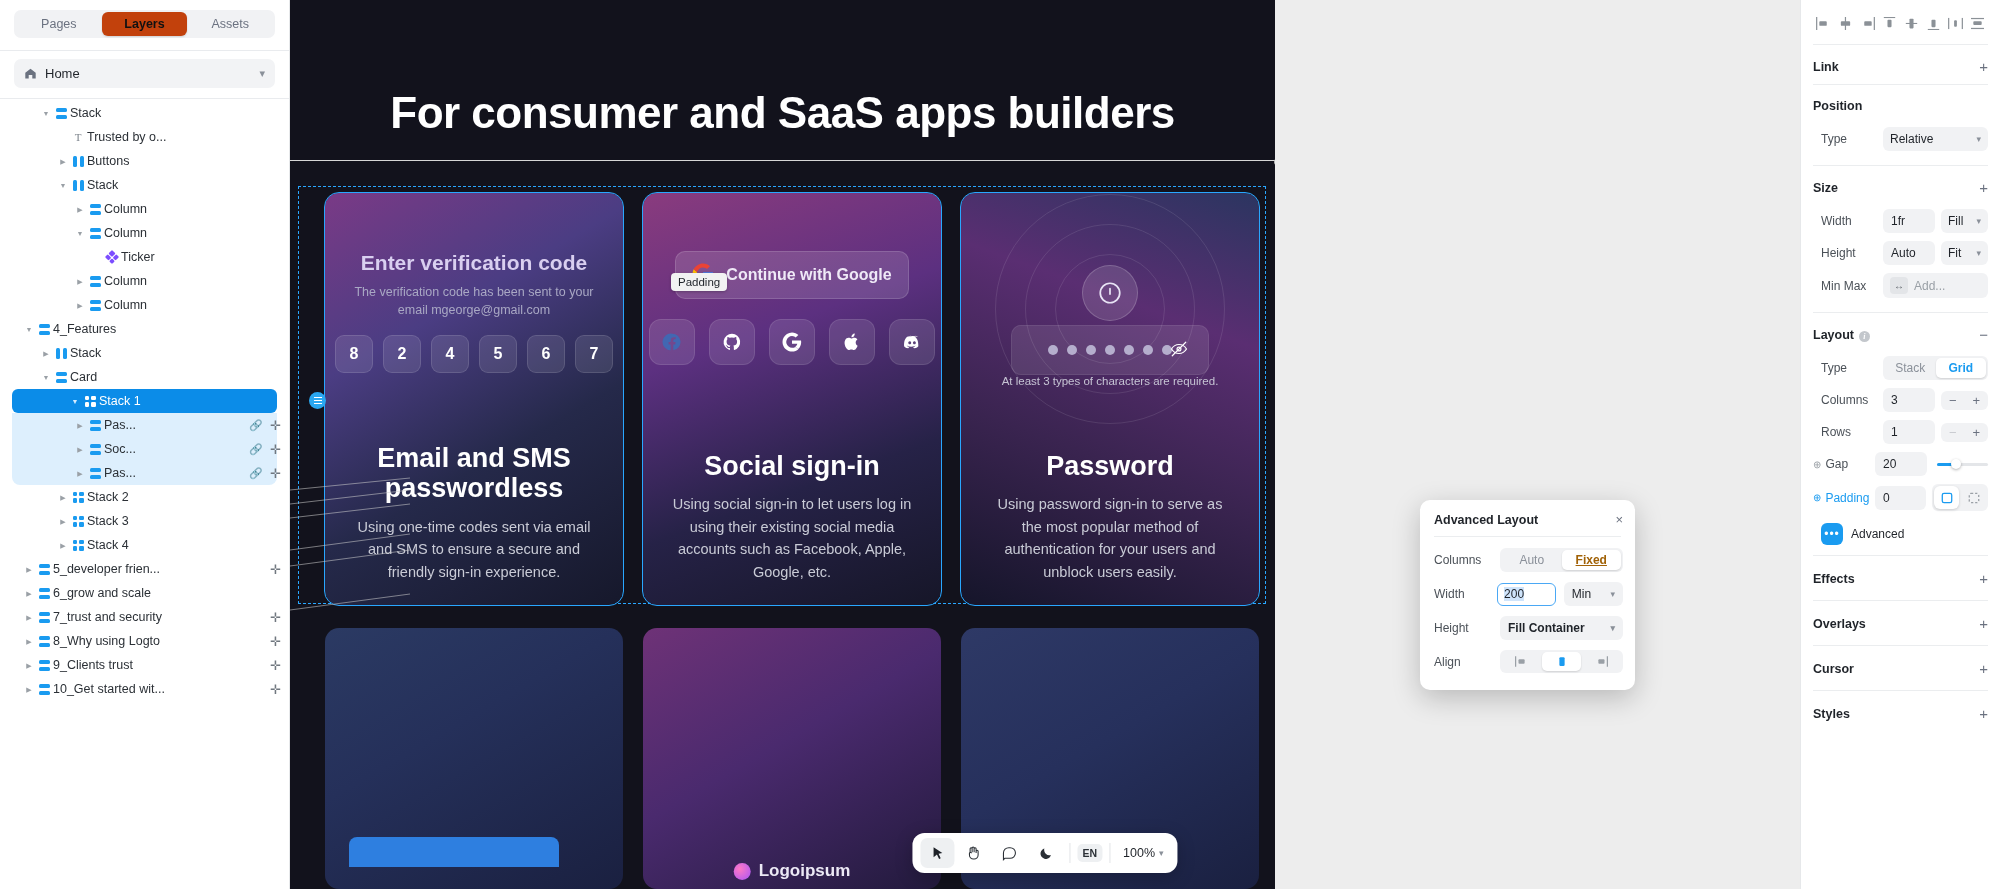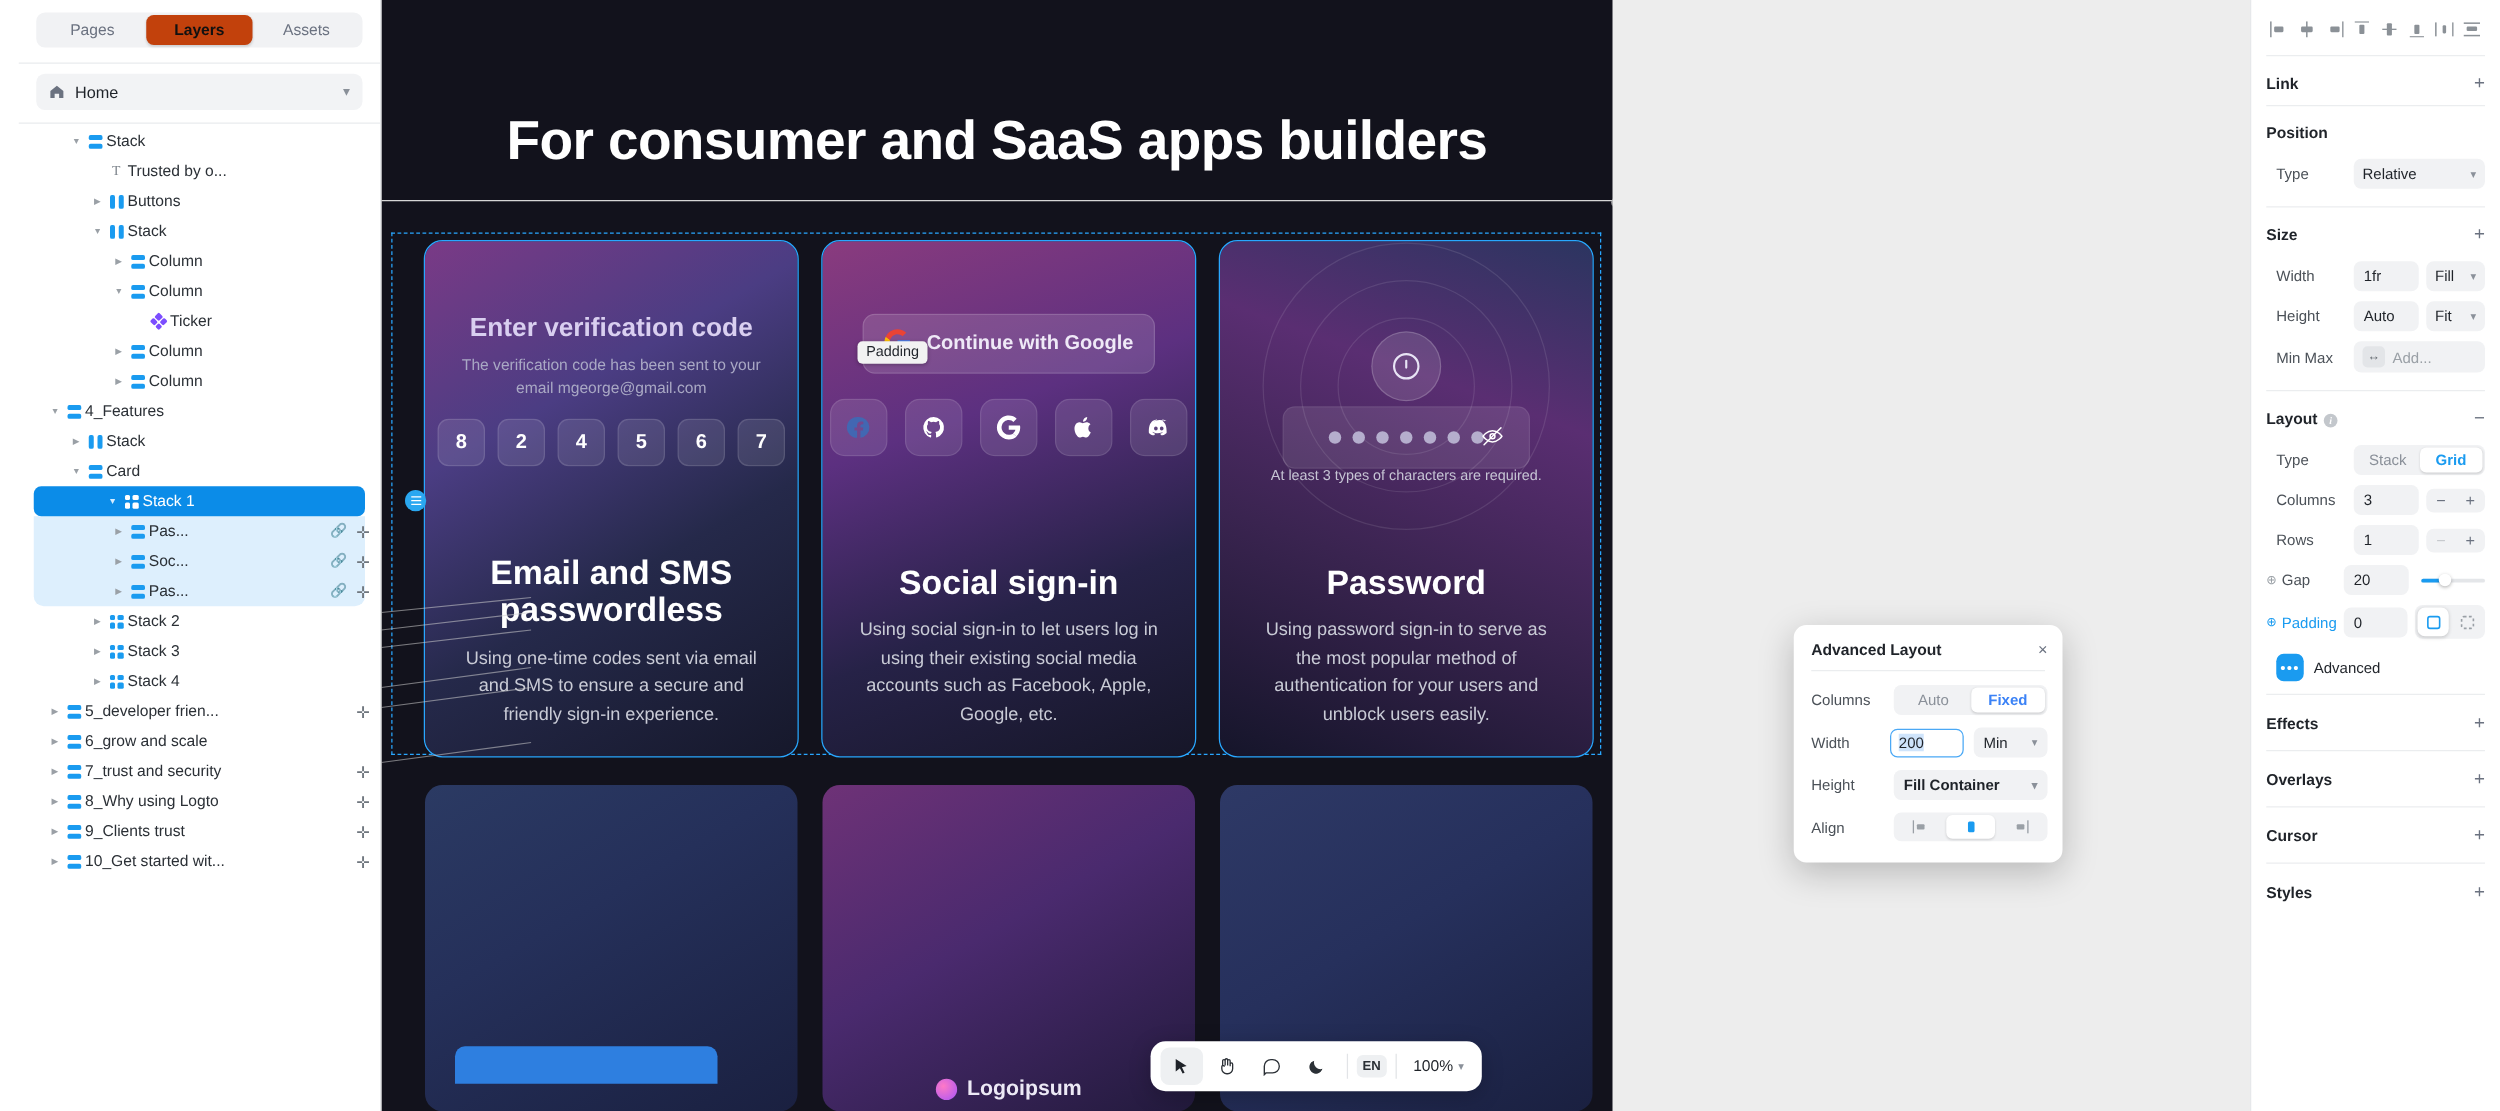--- a/index.html
+++ b/index.html
@@ -4,21 +4,21 @@
 <style>
   * { box-sizing: border-box; margin: 0; padding: 0; }
   html, body { width: 2000px; height: 889px; overflow: hidden; }
   body {
     font-family: "Liberation Sans", sans-serif;
     background: #ffffff;
     font-size: 13px;
     color: #1f2329;
     -webkit-font-smoothing: antialiased;
   }
-  .app { position: relative; width: 2000px; height: 889px; display: flex; padding-left: 15px; }
+  .app { position: relative; width: 2000px; height: 889px; display: flex; }
 
   
   .sidebar {
     width: 290px; height: 889px; background: #fff;
     display: flex; flex-direction: column;
     border-right: 1px solid #e6e8ea;
     flex: 0 0 290px; position: relative; z-index: 5;
   }
   .tabs-row { padding: 10px 14px 8px 14px; display: flex; }
   .tabs {
@@ -211,21 +211,21 @@
     z-index: 40; padding: 0 0 12px 0;
   }
   .pop-head { display:flex; align-items:center; padding: 12px 12px 9px 14px; }
   .pop-title { font-size: 12.5px; font-weight: 600; flex: 1; }
   .pop-x { color:#6b7280; font-size: 13px; cursor:pointer; }
   .pop-hr { height:1px; background:#ebedef; margin: 0 14px 6px; }
   .pop-row { display:flex; align-items:center; padding: 5px 12px 5px 14px; gap: 8px; }
   .pop-lbl { width: 58px; font-size: 12px; color:#4b5158; }
   .seg { display:flex; background:#f1f2f4; border-radius:6px; padding:2px; flex:1; }
   .seg div { flex:1; text-align:center; font-size:12px; color:#8a9099; padding: 3px 6px; border-radius:5px; cursor:pointer; }
-  .seg div.on { background:#fff; color:#3b82f6; font-weight:600; box-shadow:0 1px 2px rgba(0,0,0,.14); }
+  .seg div.on { background:#fff; color:#a16207; font-weight:600; box-shadow:0 1px 2px rgba(0,0,0,.14);text-decoration:underline; }
   .inp {
     background:#f1f2f4; border-radius:6px; font-size:12px; padding: 5px 8px; color:#1f2329;
   }
   .inp.focused { background:#fff; border:1.5px solid #4aa8f5; padding: 3.5px 6.5px; }
   .inp.focused span { background:#cfe4fb; }
   .sel-box { background:#f1f2f4; border-radius:6px; font-size:12px; padding: 5px 8px; color:#1f2329;
     display:flex; align-items:center; justify-content:space-between; }
   .sel-box .chev { font-size:9px; color:#8a9099; margin-left:6px; }
   .align-seg { display:flex; background:#f1f2f4; border-radius:6px; padding:2px; flex:1; }
   .align-seg div { flex:1; display:flex; align-items:center; justify-content:center; padding:4px 0; border-radius:5px; cursor:pointer; }

